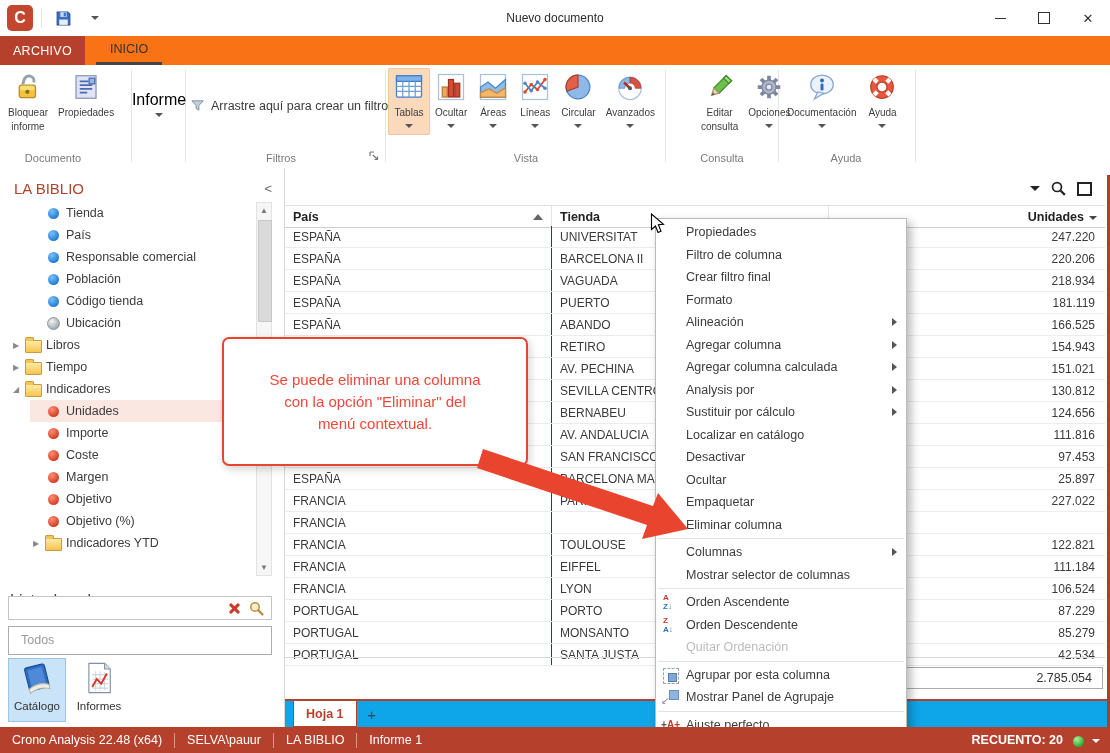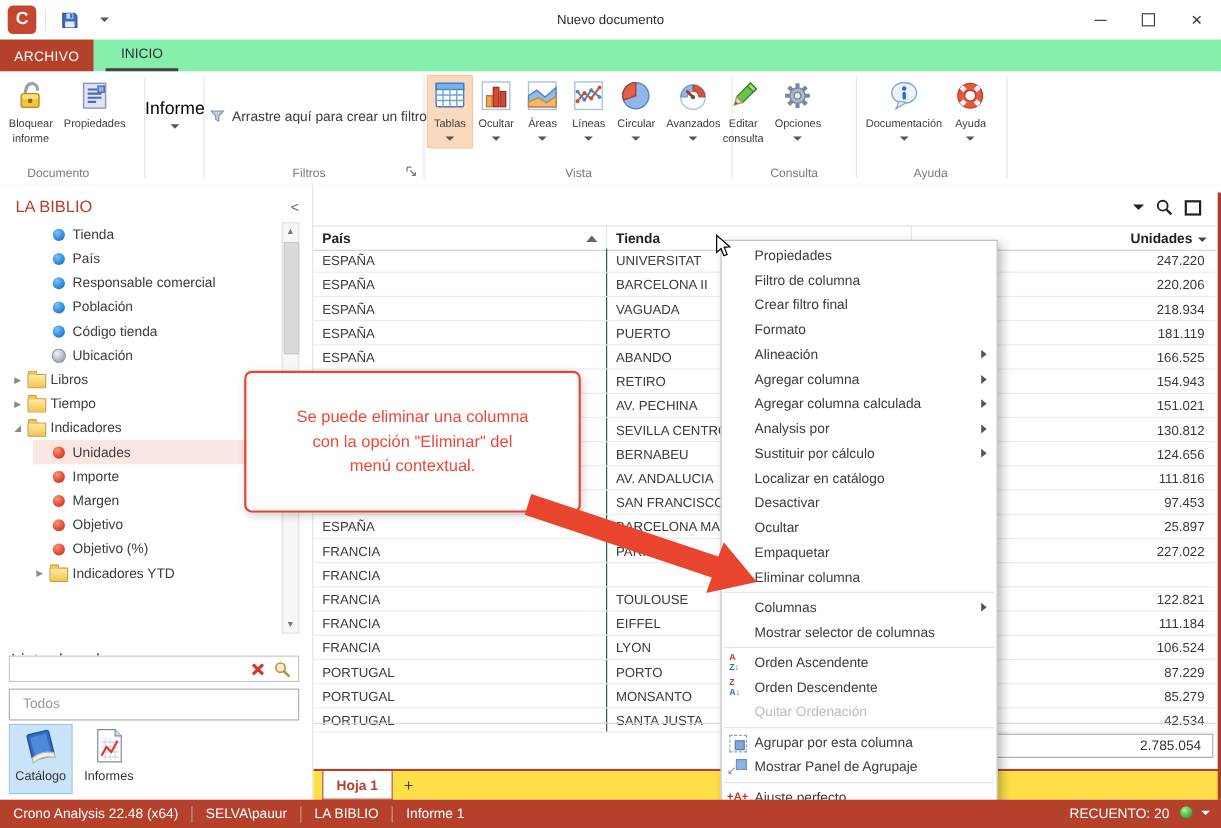--- a/index.html
+++ b/index.html
@@ -17,21 +17,21 @@
   .qat-btn{width:26px;height:26px;display:flex;align-items:center;justify-content:center}
   .dda{width:0;height:0;border:4px solid transparent;border-top-color:#555;margin-top:4px}
   .qat-dd{margin-left:6px}
   .win-title{position:absolute;left:0;right:0;text-align:center;font-size:12px;color:#2b2b2b;pointer-events:none}
   .win-controls{position:absolute;right:0;top:0;height:36px;display:flex}
   .win-btn{width:44px;height:36px;display:flex;align-items:center;justify-content:center;color:#333}
   .glyph-min{width:11px;height:1px;background:#333}
   .glyph-max{width:10px;height:10px;border:1px solid #333}
   .glyph-close{font-size:13px;line-height:13px}
   
-  .tabrow{position:absolute;left:0;top:36px;width:1110px;height:29px;background:#86efac}
+  .tabrow{position:absolute;left:0;top:36px;width:1110px;height:29px;background:#f97316}
   .tab-archivo{position:absolute;left:0;top:0;width:85px;height:29px;background:#b5412c;color:#fff;
     display:flex;align-items:center;justify-content:center;font-size:12.5px;letter-spacing:.3px}
   .tab-inicio{position:absolute;left:96px;top:0;height:26px;padding:0 14px;display:flex;align-items:center;
     font-size:12.5px;color:#333;border-bottom:3px solid #444}
   .ribbon-collapse{position:absolute;right:12px;top:42px;width:14px;height:10px}
   
   .ribbon{position:absolute;left:0;top:65px;width:1110px;height:103px;background:#fff;border-bottom:1px solid #e3e3e3}
   .vsep{position:absolute;top:5px;height:92px;width:1px;background:#e4e4e4}
   .grp-label{position:absolute;bottom:4px;font-size:11px;color:#7a7a7a;text-align:center}
   .rbtn{display:flex;flex-direction:column;align-items:center;padding:3px 5px;border-radius:2px}
@@ -92,21 +92,21 @@
   .sort-asc{margin-left:auto;width:0;height:0;border:5px solid transparent;border-bottom:6px solid #666;margin-bottom:5px}
   .hdr-dd{width:0;height:0;border:4px solid transparent;border-top-color:#444;margin:6px 0 0 5px}
   .tbody{position:absolute;left:0;top:58px;width:820px}
   .trow{display:grid;grid-template-columns:267px 277px 1fr;height:21px;border-bottom:1px solid #ececec;font-size:12px;color:#3a3a3a}
   .trow .td{display:flex;align-items:center;padding:0 8px;border-right:1px solid #14532d;overflow:hidden;white-space:nowrap}
   .trow .td:last-child{border-right:none;justify-content:flex-end;padding-right:10px}
   .foot-line{position:absolute;left:0;top:489px;width:820px;height:1px;background:#d8d8d8}
   .total-box{position:absolute;left:546px;top:499px;width:272px;height:22px;border:1px solid #ababab;box-sizing:border-box;
     display:flex;align-items:center;justify-content:flex-end;padding-right:10px;font-size:12.5px;color:#333;background:#fff}
   .red-line{position:absolute;left:0;top:531px;width:825px;height:2px;background:#b5412c}
-  .sheetrow{position:absolute;left:0;top:533px;width:825px;height:26px;background:#fde047;display:flex;align-items:stretch}
+  .sheetrow{position:absolute;left:0;top:533px;width:825px;height:26px;background:#0ea5e9;display:flex;align-items:stretch}
   .sheet-tab{margin-left:8px;padding:0 12px;display:flex;align-items:center;font-size:12.5px;font-weight:bold;color:#b5412c;
     border:1px solid #b5412c;border-top:none;background:#fff}
   .sheet-add{width:30px;display:flex;align-items:center;justify-content:center;font-size:15px;color:#444}
   .right-edge{position:absolute;right:0;top:175px;width:3px;height:552px;background:#a8402c;z-index:6}
   
   .callout{position:absolute;left:222px;top:337px;width:302px;height:125px;background:#fff;border:2px solid #e8442e;
     border-radius:7px;z-index:30;box-shadow:2px 3px 8px rgba(0,0,0,.18);display:flex;flex-direction:column;
     align-items:center;justify-content:center;text-align:center;color:#ef4738;font-size:15px;line-height:22px;font-weight:500}
   .arrow-svg{position:absolute;left:450px;top:443px;z-index:50;pointer-events:none}
   
@@ -133,21 +133,21 @@
   .i-panel::after{content:"↙";position:absolute;left:5px;top:9px;font-size:10px;color:#8a8a8a}
   .i-autofit::before{content:"+";position:absolute;left:5px;top:5px;font-size:10px;color:#555;font-weight:bold}
   .i-autofit::after{content:"A+";position:absolute;left:11px;top:5px;font-size:10px;color:#c0392b;font-weight:bold}
   
   .cursor{position:absolute;left:650px;top:213px;z-index:60;pointer-events:none}
   
   .statusbar{position:absolute;left:0;top:727px;width:1110px;height:26px;background:#b5412c;color:#fff;
     display:flex;align-items:center;font-size:12.5px;z-index:70}
   .st-seg{padding:0 12px;display:flex;align-items:center;height:100%}
   .st-div{width:1px;height:15px;background:rgba(255,255,255,.45)}
-  .st-right{margin-left:auto;display:flex;align-items:flex-start;padding-right:10px;font-weight:normal}
+  .st-right{margin-left:auto;display:flex;align-items:flex-end;padding-right:10px;font-weight:bold}
   .st-dot{width:11px;height:11px;border-radius:50%;margin:0 8px 0 10px;background:radial-gradient(circle at 35% 30%,#a8f0a0,#28a828 75%)}
   .st-dd{width:0;height:0;border:4px solid transparent;border-top-color:#fff;margin-top:4px}
 </style>
 </head>
 <body>
 
 <div class="titlebar">
   <div class="applogo">C</div>
   <div class="tb-sep"></div>
   <div class="qat-btn">
@@ -310,21 +310,21 @@
           <line x1="12" y1="13" x2="7.2" y2="8.4" stroke="#b03020" stroke-width="2"></line>
           <circle cx="12" cy="13" r="1.6" fill="#555"></circle>
         </svg>
       </span>
       <span class="rlab">Avanzados</span>
       <span class="dda"></span>
     </div>
   </div>
   <div class="grp-label" style="left:480px;width:92px">Vista</div>
 
-  <div class="big-row" style="left:652px">
+  <div class="big-row" style="left:696px">
     <div class="rbtn">
       <span class="ric">
         <svg width="30" height="30" viewBox="0 0 24 24">
           <g transform="rotate(45 12 12)">
             <rect x="9" y="2" width="6" height="14" fill="#6cc24a" stroke="#3e8a28"></rect>
             <rect x="9" y="2" width="6" height="3" fill="#9adf80" stroke="#3e8a28"></rect>
             <path d="M9 16 h6 l-3 5.5 Z" fill="#e8d8b8" stroke="#a89868"></path>
             <path d="M10.9 19 L12 21.5 L13.1 19 Z" fill="#555"></path>
           </g>
         </svg>
@@ -469,20 +469,27 @@
       </div>
 
       <div class="tree-item lv2">
         <span class="tw"></span>
         <span class="ticon">
           <i class="tico i-red-dot"></i>
         </span>
         <span class="tlabel">Importe</span>
       </div>
 
+      <div class="tree-item lv2">
+        <span class="tw"></span>
+        <span class="ticon">
+          <i class="tico i-red-dot"></i>
+        </span>
+        <span class="tlabel">Coste</span>
+      </div>
 
       <div class="tree-item lv2">
         <span class="tw"></span>
         <span class="ticon">
           <i class="tico i-red-dot"></i>
         </span>
         <span class="tlabel">Margen</span>
       </div>
 
       <div class="tree-item lv2">

